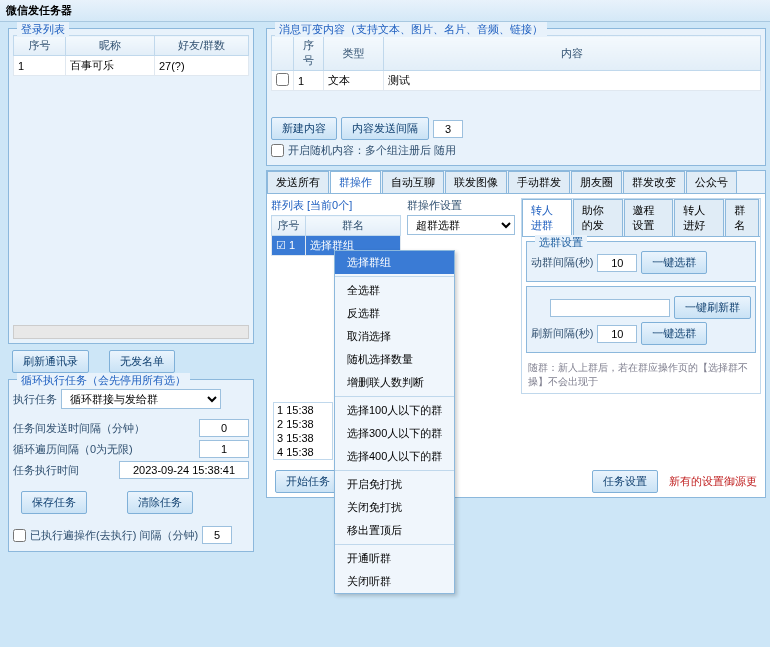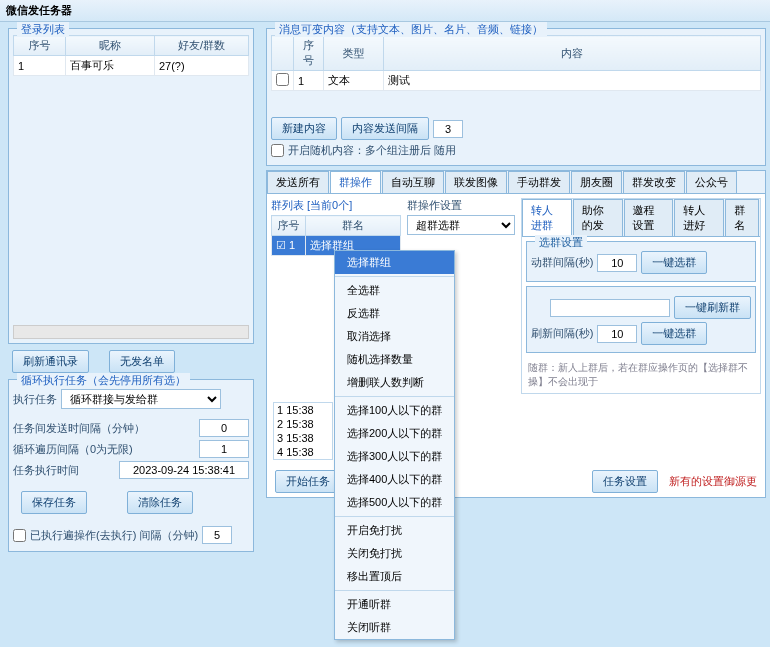--- a/index.html
+++ b/index.html
@@ -222,24 +222,22 @@
 <div class="dropdown-menu" style="left:334px; top:250px;">
   <div class="item selected">选择群组</div>
   <div class="sep"></div>
   <div class="item">全选群</div>
   <div class="item">反选群</div>
   <div class="item">取消选择</div>
   <div class="item">随机选择数量</div>
   <div class="item">增删联人数判断</div>
   <div class="sep"></div>
   <div class="item">选择100人以下的群</div>
-  <div class="item">选择200人以下的群</div>
   <div class="item">选择300人以下的群</div>
   <div class="item">选择400人以下的群</div>
-  <div class="item">选择500人以下的群</div>
   <div class="sep"></div>
   <div class="item">开启免打扰</div>
   <div class="item">关闭免打扰</div>
   <div class="item">移出置顶后</div>
   <div class="sep"></div>
   <div class="item">开通听群</div>
   <div class="item">关闭听群</div>
 
 </div>
 

